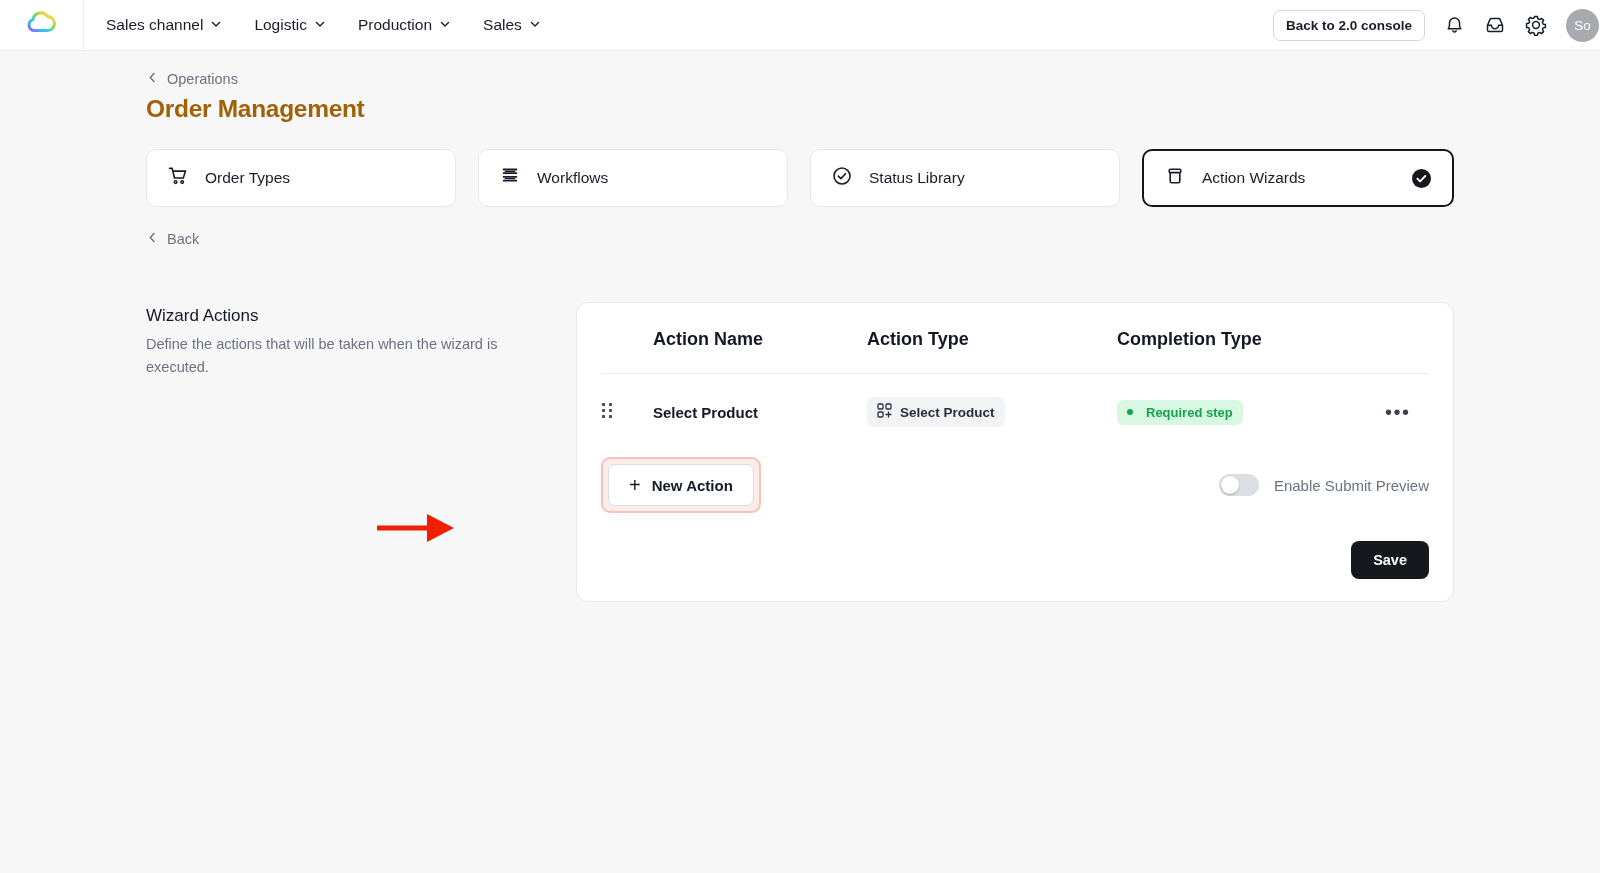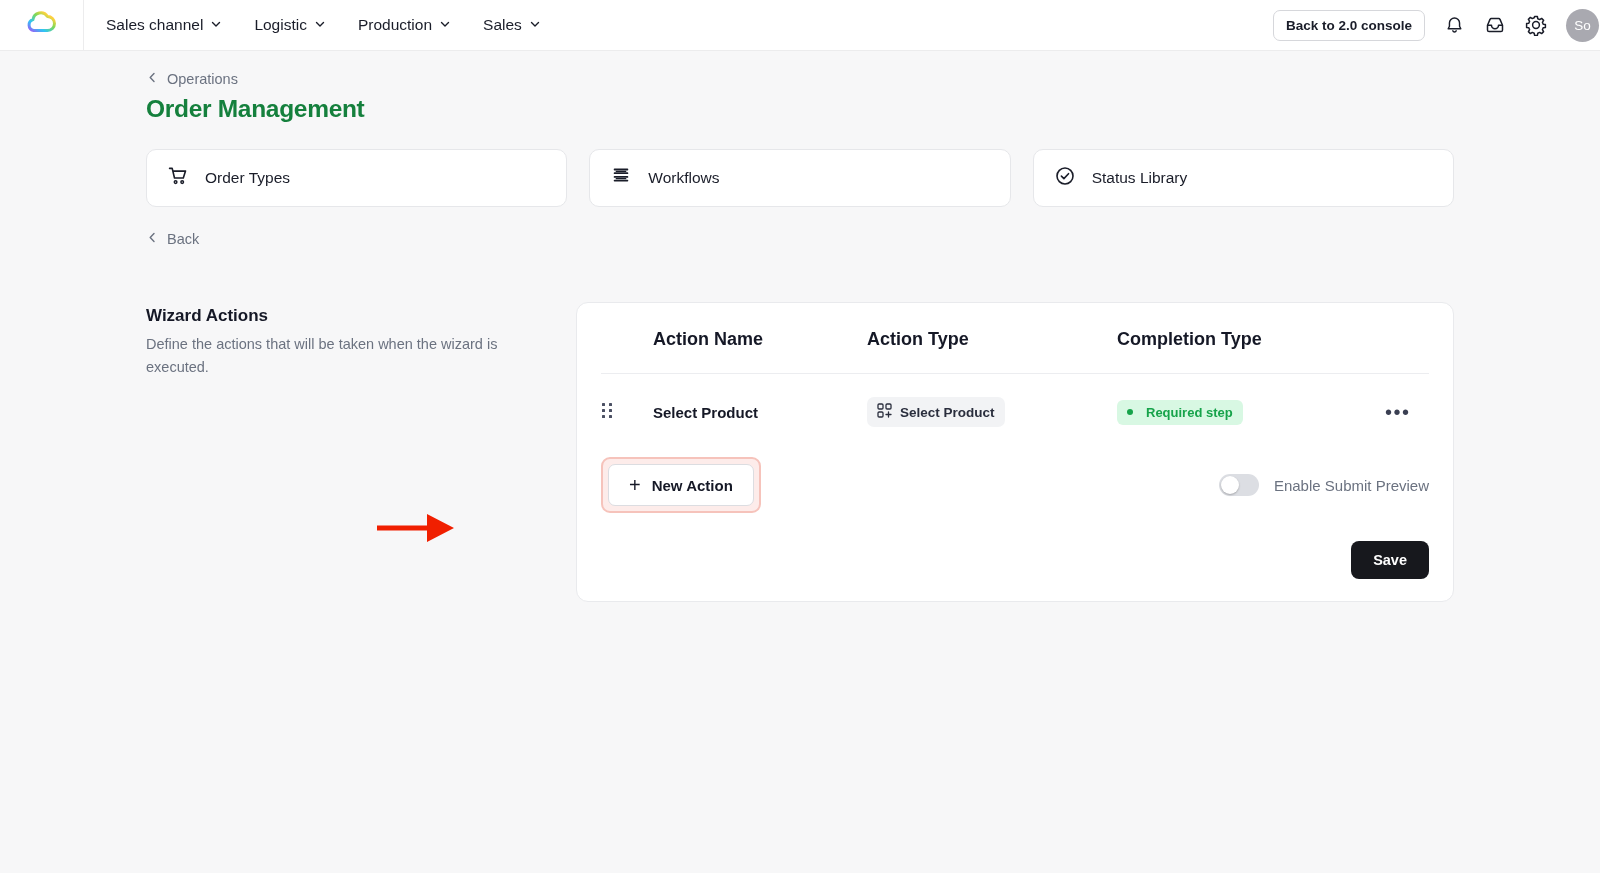--- a/index.html
+++ b/index.html
@@ -50,41 +50,41 @@
     cursor: pointer; user-select: none;
   }
 
   
   .page { padding: 20px 0 0 146px; position: relative; }
 
   .crumb {
     display: flex; align-items: center; gap: 8px;
     color: #6b7280; font-size: 14.5px; cursor: pointer; width: max-content;
   }
-  .h1 { font-size: 24.5px; font-weight: 700; letter-spacing: -0.3px; margin-top: 8px; color: #15803d; }
+  .h1 { font-size: 24.5px; font-weight: 700; letter-spacing: -0.3px; margin-top: 8px; color: #a16207; }
 
   
   .tabs { display: flex; gap: 22px; margin-top: 26px; padding-right: 146px; }
   .tab {
     flex: 1 1 0; height: 58px; background: #fff;
     border: 1px solid #e6e7ea; border-radius: 10px;
     display: flex; align-items: center; gap: 16px; padding: 0 20px;
     font-size: 15.5px; color: #1a1d29; cursor: pointer; position: relative;
   }
   .tab.selected { border: 2px solid #15161c; }
   .tab-check { margin-left: auto; display: flex; }
 
   
   .sub { margin-top: 24px; }
   .h2 { font-size: 23px; font-weight: 700; letter-spacing: -0.3px; margin-top: 8px; color: #151826; }
 
   
   .content { display: flex; margin-top: 55px; padding-right: 146px; gap: 0; }
   .side { width: 430px; flex: none; padding-top: 4px; }
-  .side-title { font-size: 17px; font-weight: 700; color: #151826; }
+  .side-title { font-size: 17px; font-weight: 400; color: #151826; }
   .side-desc { font-size: 14.5px; color: #6b7280; line-height: 1.62; margin-top: 7px; max-width: 385px; }
 
   .card {
     flex: 1 1 auto; background: #fff; border: 1px solid #e9eaed;
     border-radius: 12px; padding: 26px 24px 22px 24px; min-height: 283px;
     display: flex; flex-direction: column;
   }
 
   table { width: 100%; border-collapse: collapse; }
   th {
@@ -283,20 +283,35 @@
     <div class="tab">
       <span>
         <svg width="22" height="22" viewBox="0 0 22 22">
           <circle cx="11" cy="11" r="8" fill="none" stroke="#1a1d29" stroke-width="1.6"></circle>
           <path d="M7.4 11.1l2.5 2.5 4.6-4.9" fill="none" stroke="#1a1d29" stroke-width="1.6" stroke-linecap="round" stroke-linejoin="round"></path>
         </svg>
       </span>
       <span>Status Library</span>
     </div>
 
+    <div class="tab selected">
+      <span>
+        <svg width="22" height="22" viewBox="0 0 22 22">
+          <rect x="5.2" y="4.2" width="11.6" height="3.4" rx="1.2" fill="none" stroke="#1a1d29" stroke-width="1.6"></rect>
+          <path d="M6.2 7.6v8.6a1.6 1.6 0 0 0 1.6 1.6h6.4a1.6 1.6 0 0 0 1.6-1.6V7.6" fill="none" stroke="#1a1d29" stroke-width="1.6" stroke-linejoin="round"></path>
+        </svg>
+      </span>
+      <span>Action Wizards</span>
+      <span class="tab-check">
+        <svg width="21" height="21" viewBox="0 0 21 21">
+          <circle cx="10.5" cy="10.5" r="9.5" fill="#17181d"></circle>
+          <path d="M6.4 10.7l2.7 2.7 5.2-5.4" fill="none" stroke="#fff" stroke-width="1.9" stroke-linecap="round" stroke-linejoin="round"></path>
+        </svg>
+      </span>
+    </div>
   </div>
 
   <div class="sub">
     <div class="crumb">
       <span>
         <svg width="13" height="13" viewBox="0 0 13 13">
             <path d="M8 2.6L4.2 6.5 8 10.4" fill="none" stroke="#6b7280" stroke-width="1.4" stroke-linecap="round" stroke-linejoin="round"></path>
           </svg>
       </span>
       <span>Back</span>

